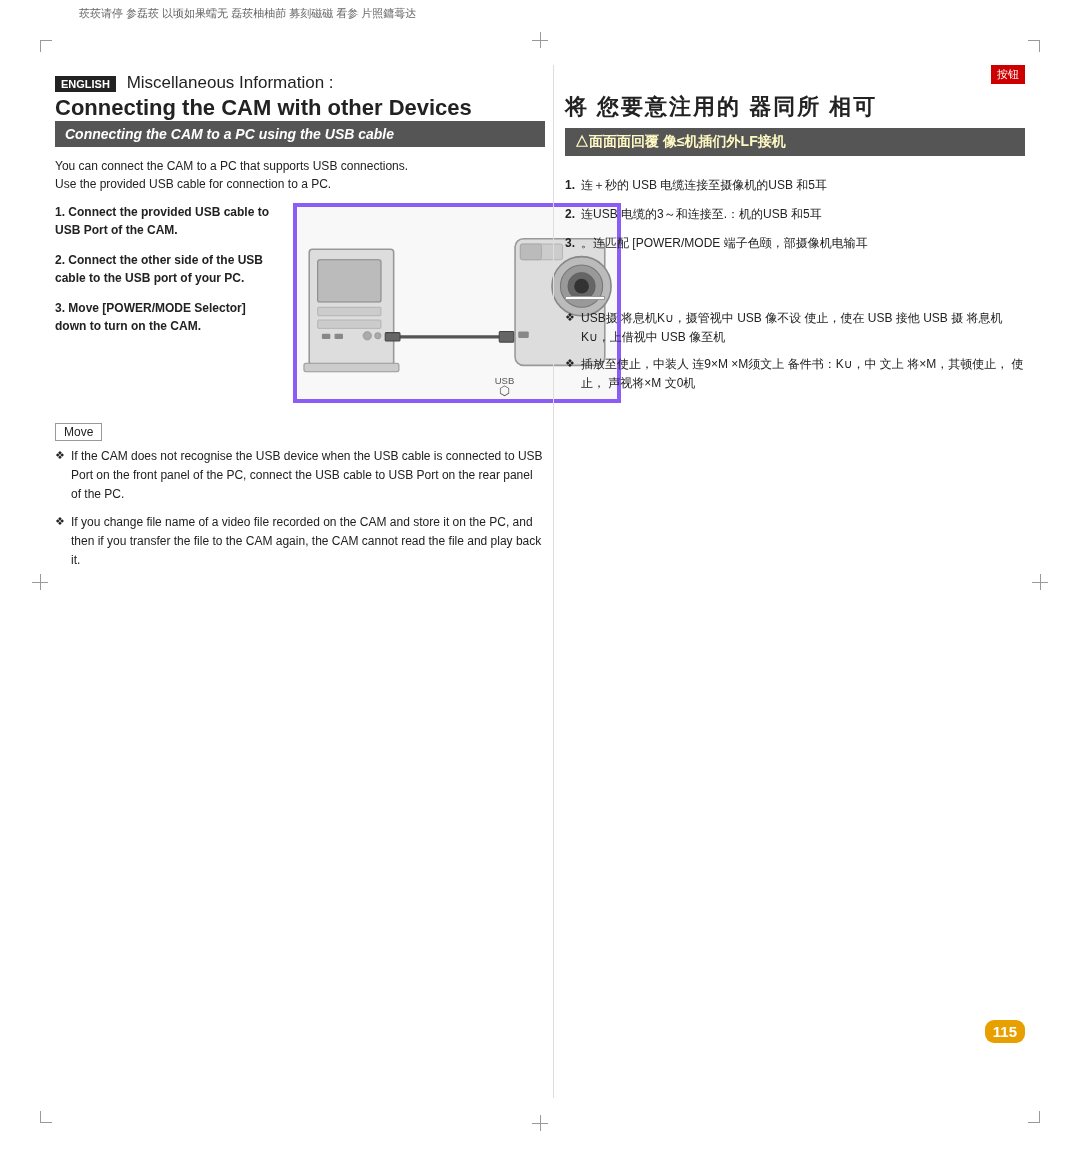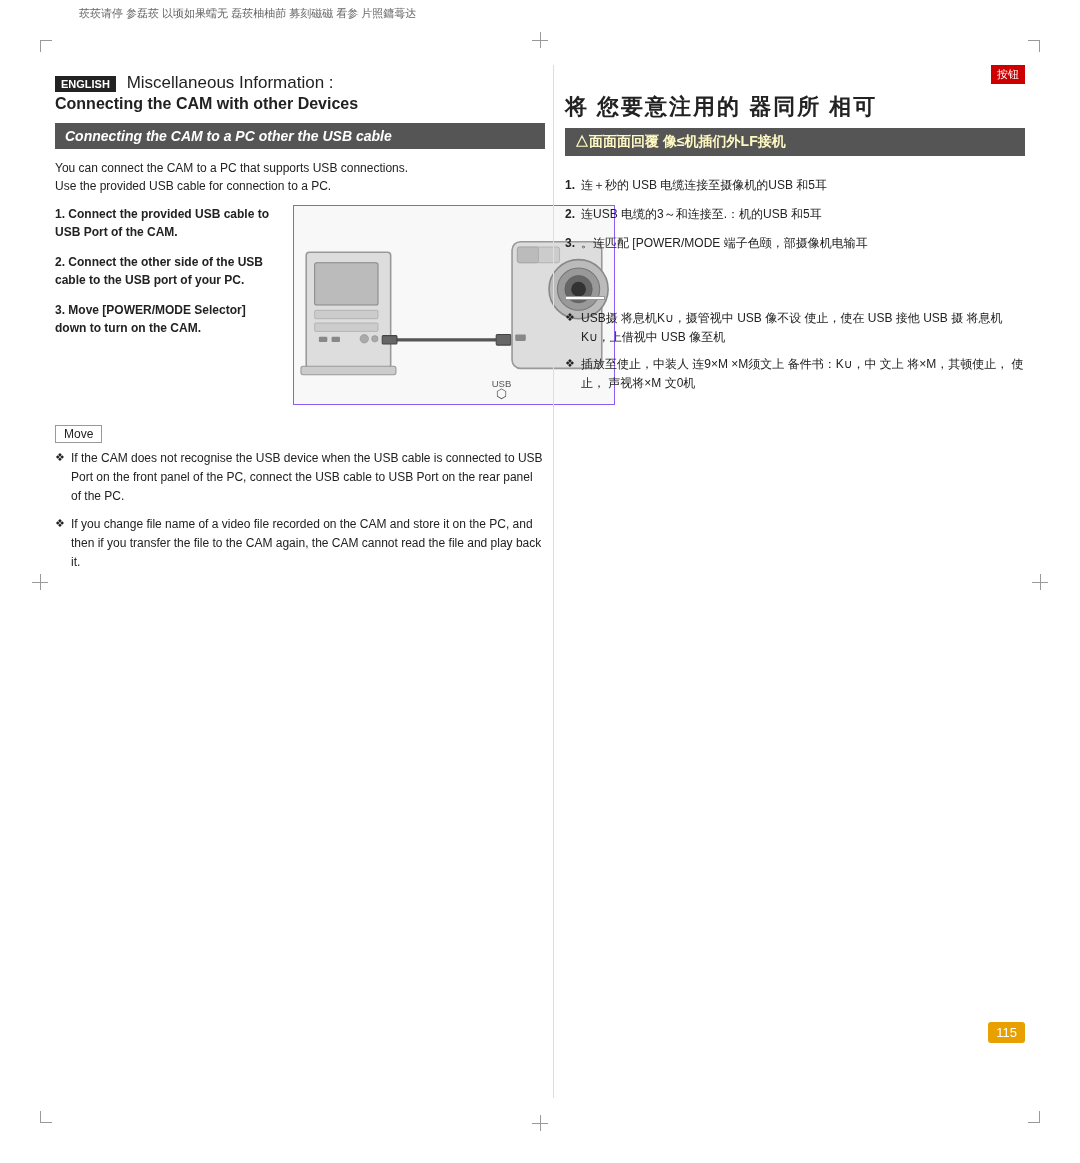--- a/index.html
+++ b/index.html
@@ -94,23 +94,23 @@
     }
 
     .page-title-line1 {
       font-size: 17px;
       font-weight: normal;
       margin-bottom: 2px;
       margin-top: 8px;
     }
 
     .page-title-line2 {
-      font-size: 16px;
-      font-weight: bold;
-      margin-bottom: 10px;
+      font-size: 22px;
+      font-weight: bold;
+      margin-bottom: 0;
     }
 
     
     .section-header-en {
       background: #555;
       color: #fff;
       font-style: italic;
       font-weight: bold;
       font-size: 14px;
       padding: 5px 10px;
@@ -219,24 +219,24 @@
       min-width: 40px;
     }
 
     
     .page-number {
       position: absolute;
       bottom: 55px;
       right: 0;
       background: #e8a000;
       color: #fff;
-      font-weight: normal;
-      font-size: 13px;
+      font-weight: bold;
+      font-size: 15px;
       padding: 3px 8px;
-      border-radius: 3px;
+      border-radius: 9px;
     }
 
     
     .chinese-steps {
       margin-top: 10px;
     }
 
     .chinese-step {
       font-size: 12px;
       line-height: 1.6;
@@ -301,42 +301,42 @@
 <div class="main-content">
 
   <div class="left-col">
 
     <div class="page-title-line1">
       <span class="english-badge">ENGLISH</span>
       <span>Miscellaneous Information :</span>
     </div>
     <div class="page-title-line2">Connecting the CAM with other Devices</div>
 
-    <div class="section-header-en">Connecting the CAM to a PC other the USB cable</div>
+    <div class="section-header-en">Connecting the CAM to a PC using the USB cable</div>
 
     <div class="body-text">
       <div>You can connect the CAM to a PC that supports USB connections.</div>
       <div>Use the provided USB cable for connection to a PC.</div>
     </div>
 
     <div style="display: flex; gap: 18px; margin-top: 5px;">
 
       <div style="flex: 0 0 220px;">
         <div class="step-item">
           <strong>1.  Connect the provided USB cable to USB Port of the CAM.</strong>
         </div>
         <div class="step-item">
           <strong>2.  Connect the other side of the USB cable to the USB port of your PC.</strong>
         </div>
         <div class="step-item">
           <strong>3.  Move [POWER/MODE Selector] down to turn on the CAM.</strong>
         </div>
       </div>
 
-      <div style="flex: 1; border: 1px solid #8b5cf6; background: #f8f8f8; min-height: 200px; display: flex; align-items: center; justify-content: center; flex-direction: column;">
+      <div style="flex: 1; border: 4px solid #8b5cf6; background: #f8f8f8; min-height: 200px; display: flex; align-items: center; flex-direction: column;">
         <svg class="usb-diagram" viewBox="0 0 300 180">
 
           <rect x="10" y="40" width="80" height="110" rx="3" fill="#ddd" stroke="#999" stroke-width="1.5"></rect>
           <rect x="18" y="50" width="60" height="40" rx="2" fill="#bbb" stroke="#888" stroke-width="1"></rect>
 
           <rect x="18" y="95" width="60" height="8" rx="1" fill="#ccc" stroke="#999" stroke-width="0.5"></rect>
           <rect x="18" y="107" width="60" height="8" rx="1" fill="#ccc" stroke="#999" stroke-width="0.5"></rect>
 
           <rect x="22" y="120" width="8" height="5" rx="1" fill="#888"></rect>
           <rect x="34" y="120" width="8" height="5" rx="1" fill="#888"></rect>

